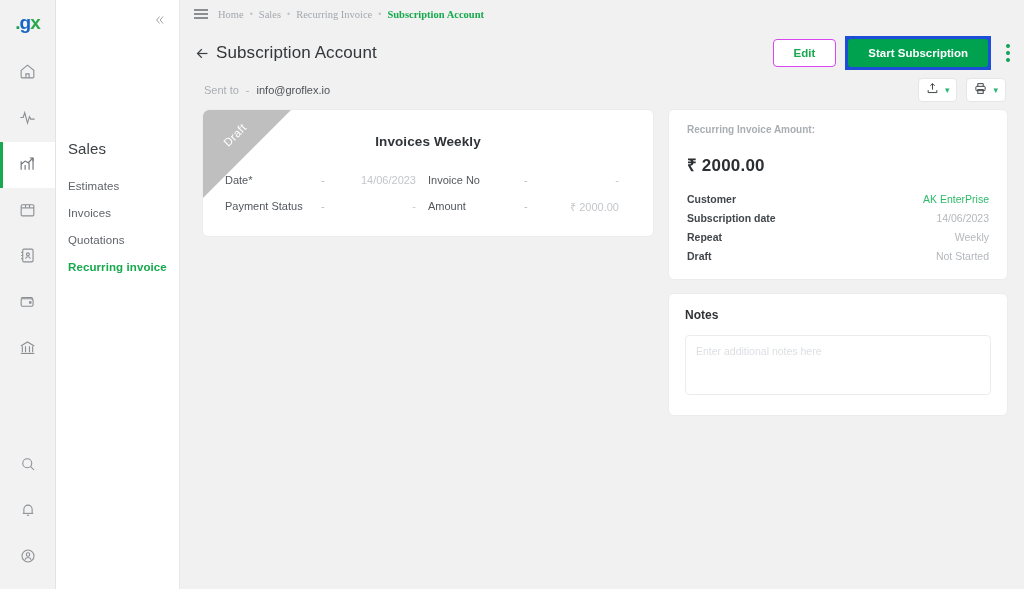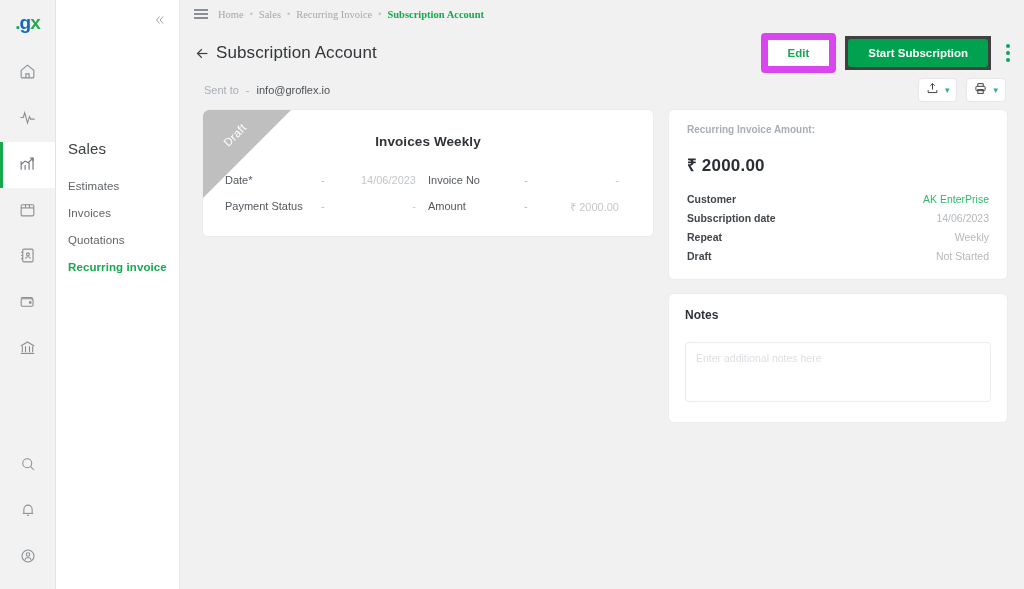--- a/index.html
+++ b/index.html
@@ -84,25 +84,25 @@
 
   .title-row {
     display: flex; align-items: center;
     padding: 12px 14px 0 14px; height: 44px;
   }
   .back-arrow { width: 22px; cursor: pointer; color: #3c4043; display:flex; align-items:center; }
   .page-title { font-size: 17px; color: #33363a; font-weight: normal; letter-spacing: .1px; }
   .title-actions { margin-left: auto; display: flex; align-items: center; gap: 9px; }
 
   .btn-edit {
-    background: #fff; border: 7px solid #d946ef; color: #16a94d;
+    background: #fff; border: 1px solid #d946ef; color: #16a94d;
     font-size: 11.5px; font-weight: bold; border-radius: 4px;
     padding: 7px 20px; cursor: pointer; font-family: inherit;
   }
-  .start-wrap { padding: 3px; background: #404040; border-radius: 0; display: inline-flex; }
+  .start-wrap { padding: 3px; background: #1d4ed8; border-radius: 0; display: inline-flex; }
   .btn-start {
     background: #00a14f; border: none; color: #fff;
     font-size: 11.5px; font-weight: bold; border-radius: 3px;
     padding: 8px 20px; cursor: pointer; font-family: inherit;
   }
   .kebab { display: flex; flex-direction: column; gap: 3px; padding: 4px 6px; cursor: pointer; }
   .kebab i { width: 4px; height: 4px; border-radius: 50%; background: #0aa35a; display: block; }
 
   .sentto-row {
     display: flex; align-items: center;
@@ -160,21 +160,21 @@
   .summary-card { padding: 14px 18px 14px 18px; }
   .sum-caption { font-size: 10px; color: #a9aeb3; margin-bottom: 18px; font-weight: bold; }
   .sum-amount { font-size: 17px; font-weight: bold; color: #2b2f33; margin-bottom: 13px; letter-spacing: .2px; }
   .sum-row { display: flex; align-items: center; height: 19px; }
   .sum-key { font-size: 10.5px; color: #41464b; font-weight: bold; }
   .sum-val { margin-left: auto; font-size: 10.5px; color: #b4b8bc; }
   .sum-val.green { color: #2dba6b; }
 
   
   .notes-card { margin-top: 13px; padding: 14px 16px 16px 16px; }
-  .notes-title { font-size: 12px; font-weight: bold; color: #2f3337; margin-bottom: 20px; }
+  .notes-title { font-size: 12px; font-weight: bold; color: #2f3337; margin-bottom: 13px; }
   .notes-area {
     width: 100%; height: 60px; border: 1px solid #ececec; border-radius: 4px;
     padding: 9px 10px; font-size: 10.5px; color: #5a5f64;
     font-family: inherit; resize: none; outline: none; background: #fff;
   }
   .notes-area::placeholder { color: #dcdfe2; }
 </style>
 </head>
 <body>
 

